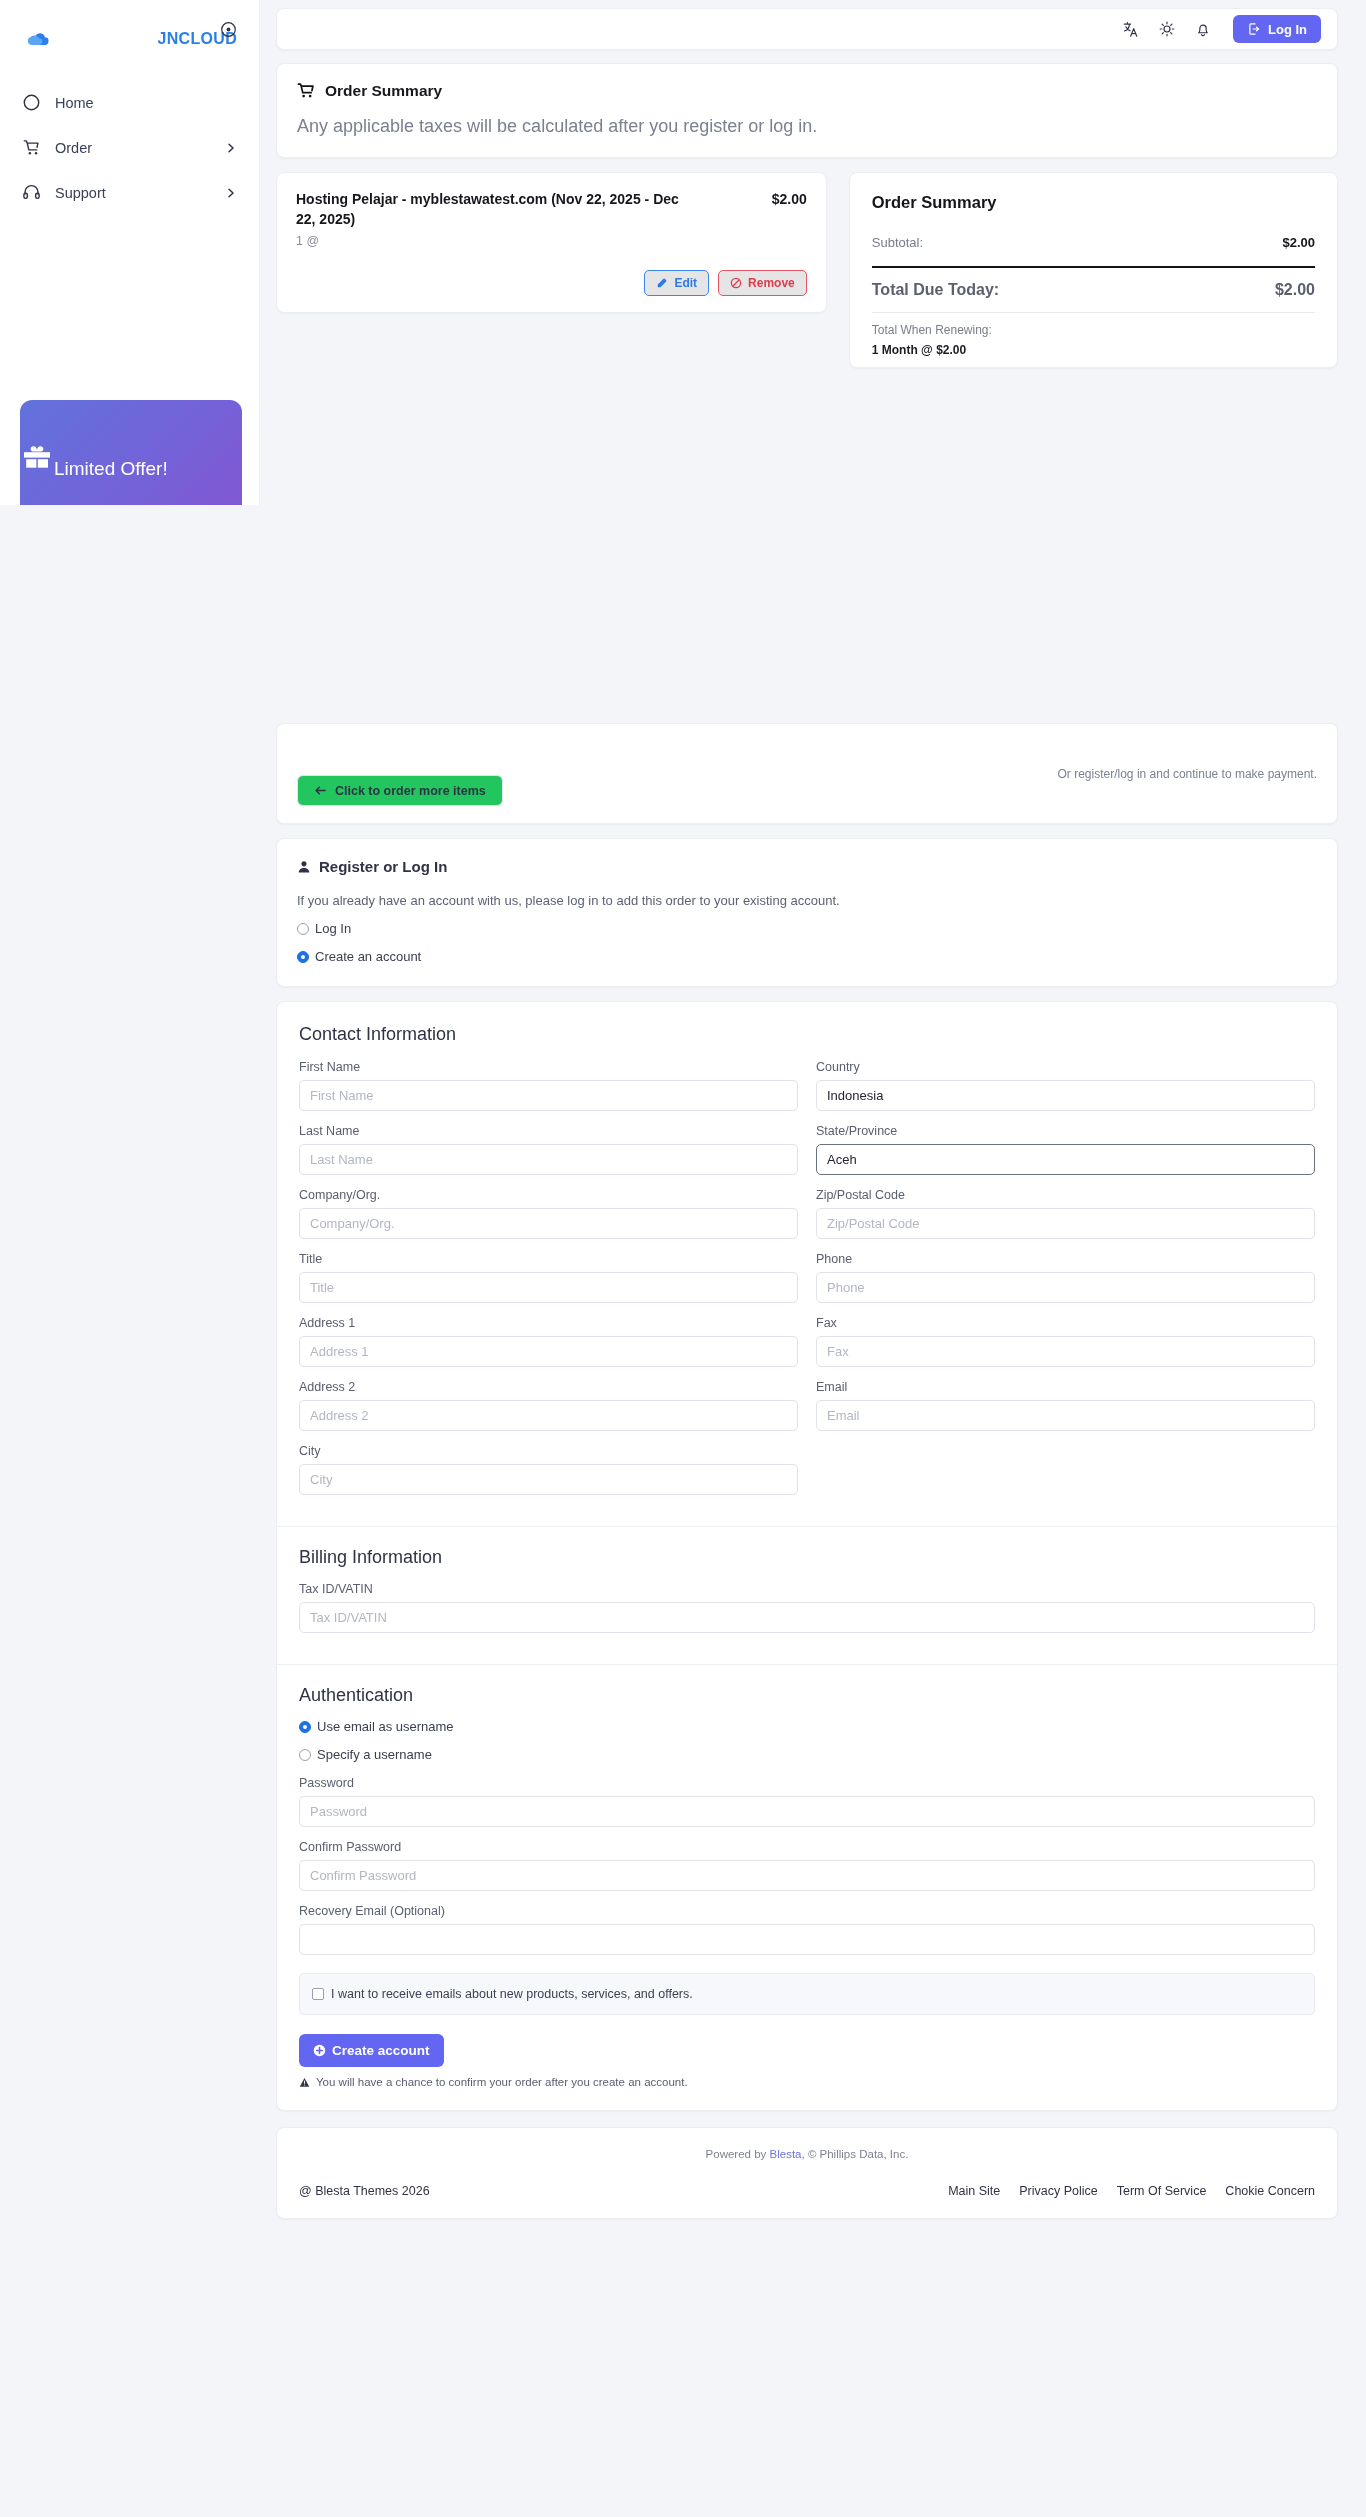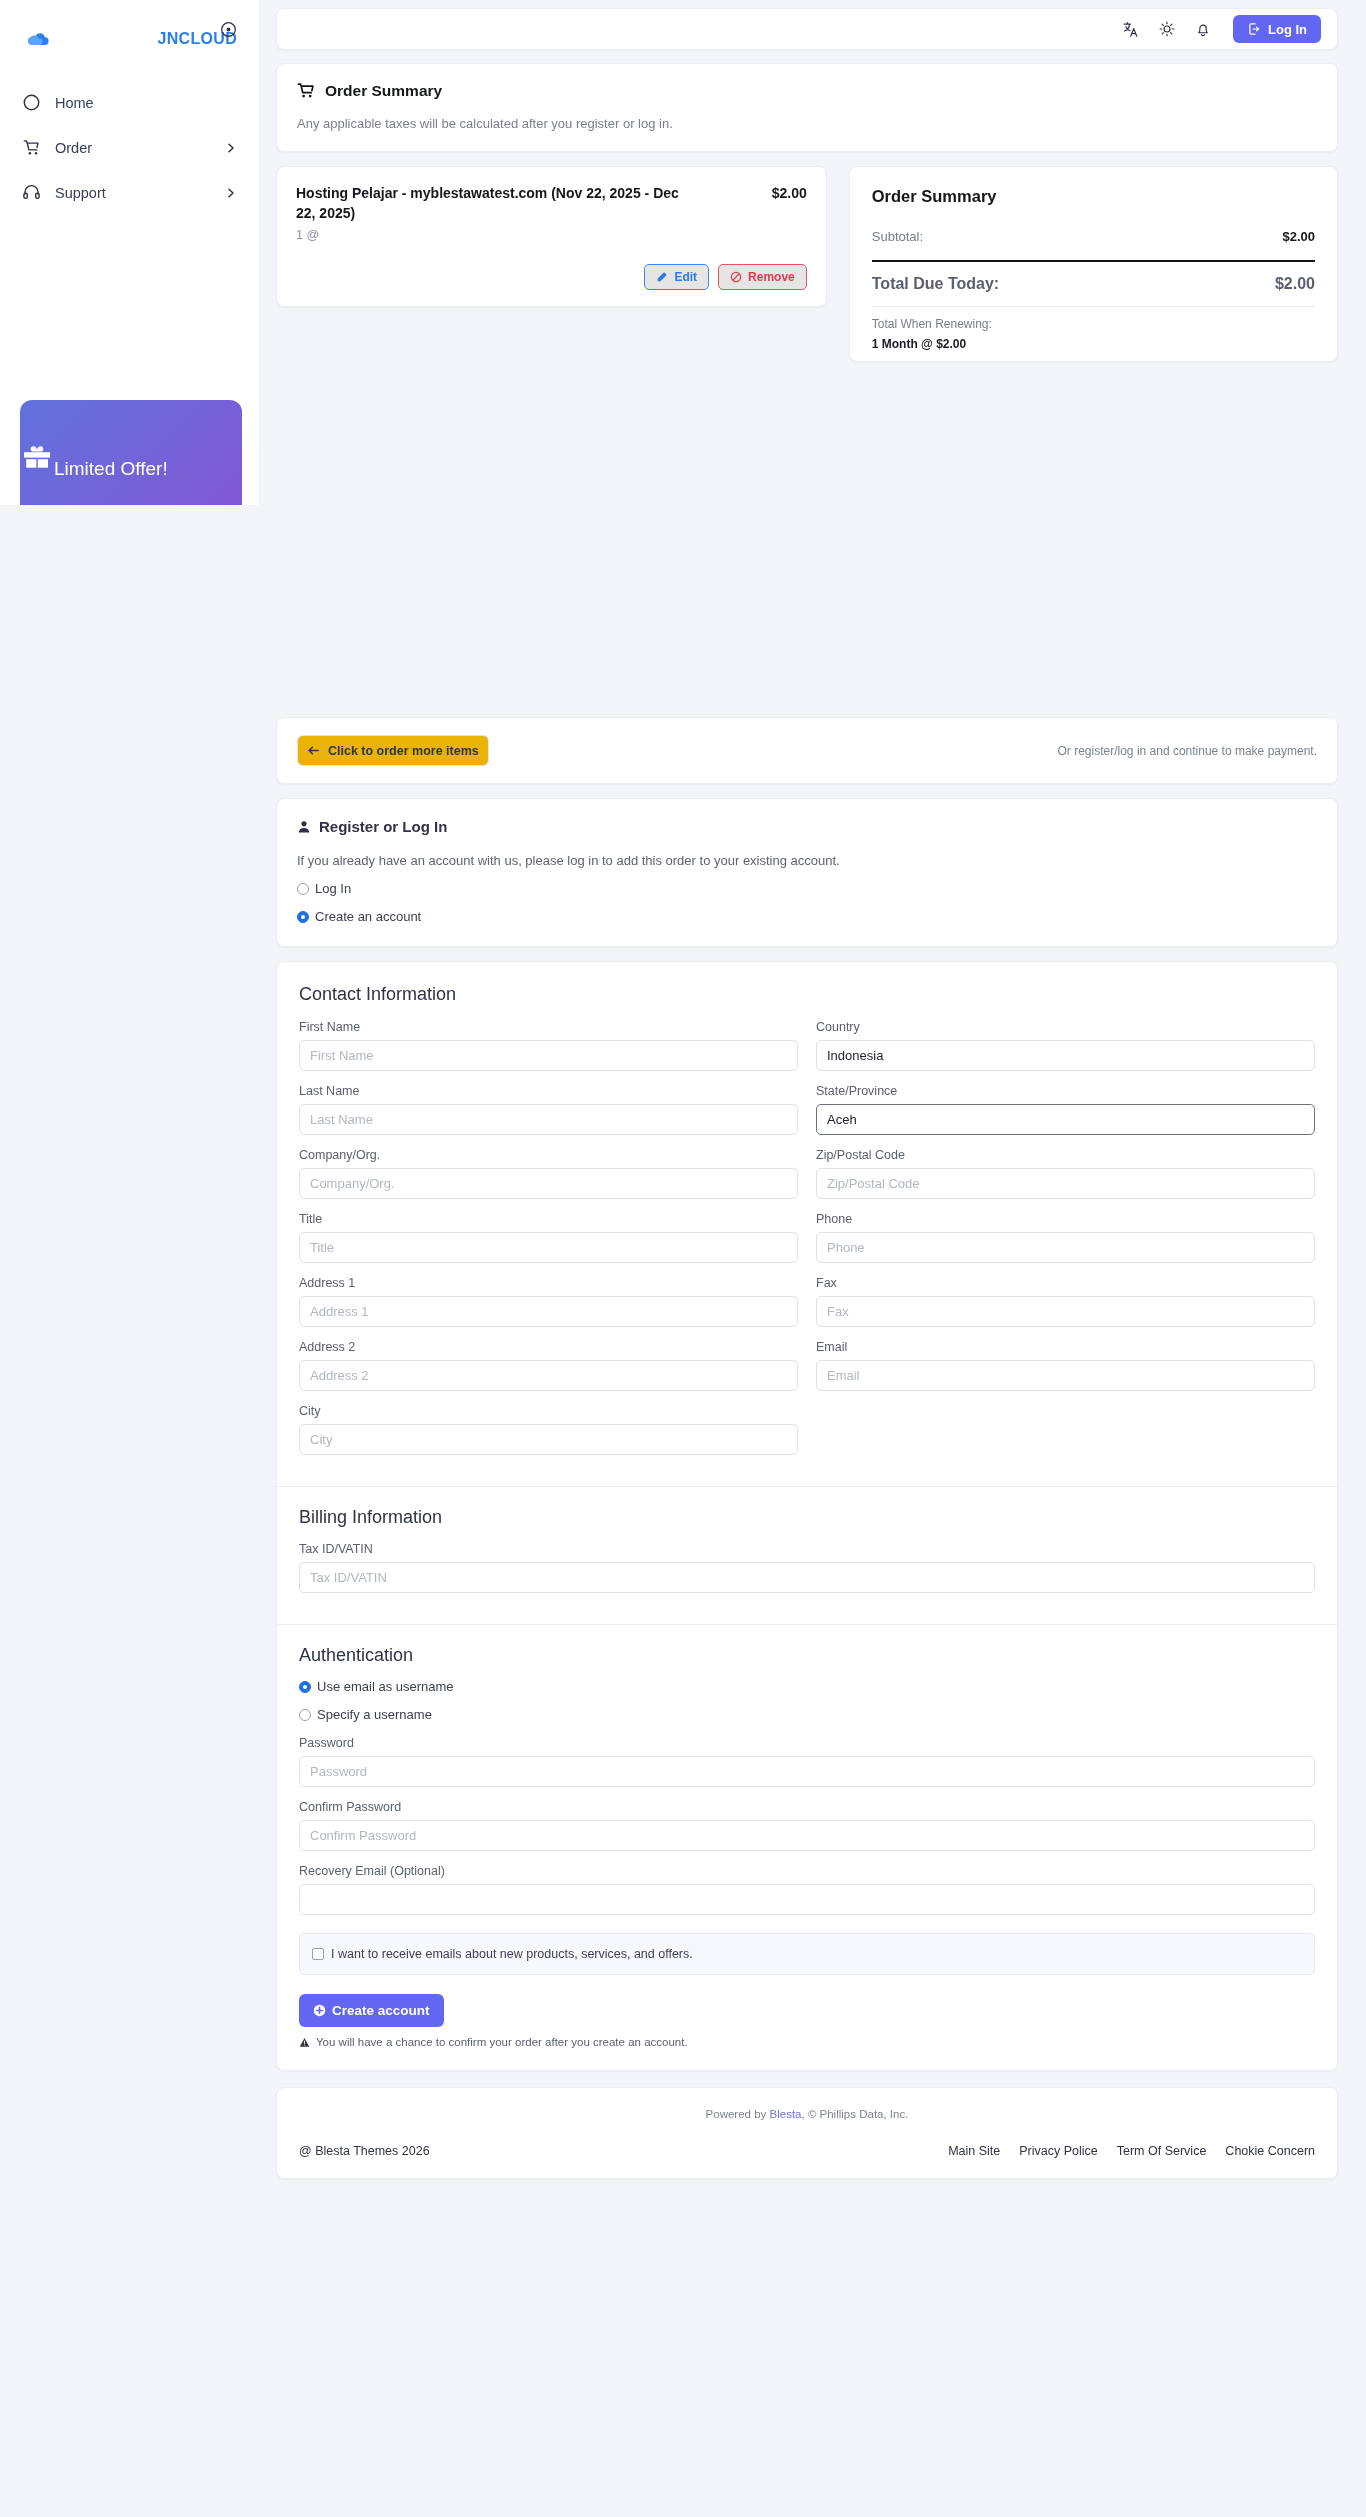--- a/index.html
+++ b/index.html
@@ -95,21 +95,21 @@
     cursor: pointer;
     margin-left: 4px;
   }
 
   
   .os-head { margin: 13px 28px 0 16px; padding: 18px 20px 20px 20px; }
   .os-head-title {
     display: flex; align-items: center; gap: 10px;
     font-size: 15.5px; font-weight: bold; color: #16181d;
   }
-  .os-head-sub { margin-top: 16px; font-size: 13px; color: #7b8190; }
+  .os-head-sub { margin-top: 16px; font-size: 18px; color: #7b8190; }
 
   
   .cols { display: flex; margin: 14px 28px 0 16px; gap: 22px; align-items: flex-start; }
   .col-left { width: 555px; }
   .col-right { width: 493px; }
 
   .item-card { padding: 17px 19px 16px 19px; }
   .item-top { display: flex; justify-content: space-between; gap: 10px; }
   .item-name { font-size: 14px; font-weight: bold; color: #15171c; line-height: 1.42; max-width: 400px;}
   .item-price { font-size: 14px; font-weight: bold; color: #15171c; white-space: nowrap; padding-top:1px;}
@@ -133,24 +133,24 @@
   .sum-total { display: flex; justify-content: space-between; align-items: baseline; margin-top: 13px; }
   .sum-total-l { font-size: 16px; font-weight: bold; color: #5b6070; }
   .sum-total-r { font-size: 16px; font-weight: bold; color: #5b6070; }
   .sum-thin { border-top: 1px solid #e8eaee; margin-top: 13px; }
   .sum-ren-l { font-size: 12px; color: #787e8b; margin-top: 10px; }
   .sum-ren-v { font-size: 12px; font-weight: bold; color: #1a1d24; margin-top: 6px; }
 
   
   .more-card { margin: 355px 28px 0 16px; padding: 17px 20px; display: flex; align-items: center; justify-content: space-between; }
   .btn-back {
-    border: 1px solid #e1e4ea; border-radius: 6px; background:#eab308;
-    height: 31px; padding: 0 9px;
+    border: 1px solid #e1e4ea; border-radius: 6px; background:#22c55e;
+    height: 31px; padding: 0 16px;
     display: flex; align-items: center; gap: 8px;
-    font-size: 12.5px; color: #2f3445; cursor: pointer; font-weight: bold;
+    font-size: 12.5px; color: #2f3445; cursor: pointer; font-weight: bold; margin-top: 34px;
   }
   .more-note { font-size: 12px; color: #7c8290; }
 
   
   .reg-card { margin: 14px 28px 0 16px; padding: 19px 20px 22px 20px; }
   .reg-title { display:flex; align-items:center; gap:8px; font-size: 15px; font-weight: bold; color: #2f3345; }
   .reg-desc { margin-top: 18px; font-size: 13px; color: #5d6373; }
   .radio-row { display: flex; align-items: center; gap: 6px; margin-top: 13px; font-size: 13px; color: #3a4052; cursor: pointer; }
   .radio { width: 12px; height: 12px; border-radius: 50%; border: 1px solid #9aa0ae; background: #fff; flex:none; }
   .radio.on { border: 1px solid #1f6fe5; background: #1f6fe5; position: relative; }

